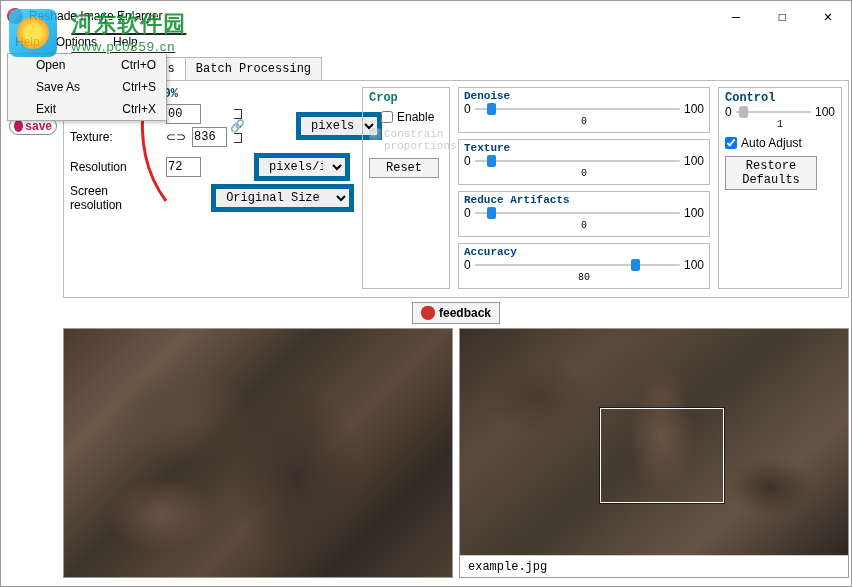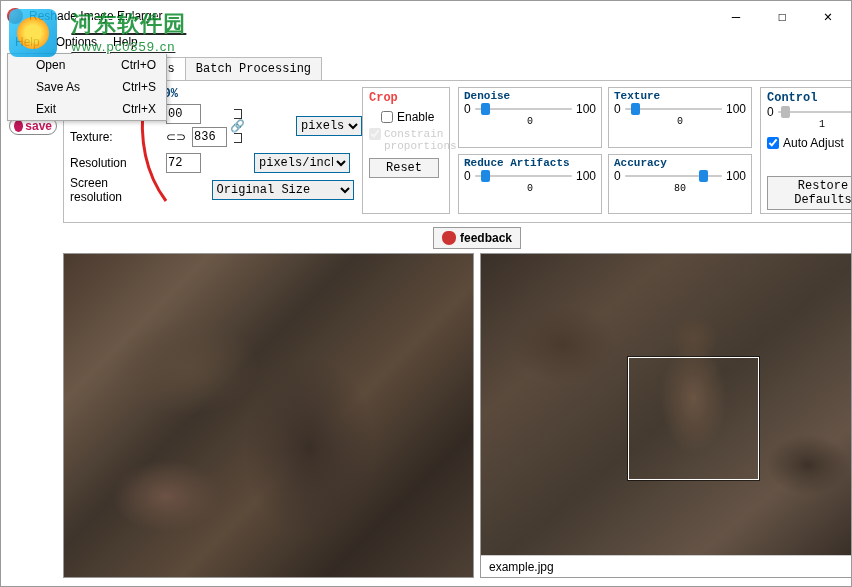--- a/index.html
+++ b/index.html
@@ -28,50 +28,50 @@
 .bopen { color: #25d; font-weight: bold; }
 .bsave { color: #c1185b; font-weight: bold; }
 
 .main { flex: 1; display: flex; flex-direction: column; }
 .tabs { display: flex; border-bottom: 1px solid #bbb; }
 .tab { padding: 4px 10px; border: 1px solid #bbb; border-bottom: none; background: #fff; margin-right: -1px; font-family: "Courier New", monospace; font-size: 12px; }
 .tab.inactive { background: #f4f4f4; }
 
 .panel { border: 1px solid #bbb; border-top:none; padding: 6px 6px 8px 6px; display: flex; gap: 8px; }
 .group { border: 1px solid #bbb; padding: 4px 6px 6px 6px; position: relative; }
-.group .gtitle { color: #ef4444; font-family: "Courier New", monospace; font-weight: bold; font-size: 12px; position: relative; top:-1px; }
+.group .gtitle { color: #0f766e; font-family: "Courier New", monospace; font-weight: bold; font-size: 12px; position: relative; top:-1px; }
 .dimtitle { color:#047; font-family:"Courier New",monospace; font-weight:bold; font-size:12px;}
 .dims { width: 284px; }
 .dims .drow { display: flex; align-items: center; gap: 6px; margin: 3px 0; font-family: "Courier New", monospace; font-size:12px; }
 .dims .lbl { width: 90px; }
 .dims input[type=text] { width: 35px; border: 1px solid #888; padding: 2px 1px; font-family: "Courier New", monospace; }
-.dims select { border: 1px solid #0369a1; padding: 1px 0; font-family: "Courier New", monospace; font-size:12px; width: 96px; margin-left: 47px; }
+.dims select { border: 5px solid #0369a1; padding: 1px 6px; font-family: "Courier New", monospace; font-size:12px; width: 96px; margin-left: 47px; }
 .link { width:14px; display:flex; flex-direction:column; align-items:center; }
 .link .br { width:8px; height:10px; border:1px solid #333; border-left:none; }
 .dims .srrow select { width: 150px; }
 
 .crop { width: 88px; }
 .crop label { display:flex; align-items:center; gap:4px; font-family:"Courier New",monospace; margin:4px 12px;}
 .crop .cp { color:#999; font-size:11px; font-family:"Courier New",monospace; margin-left:18px; line-height:1.1;}
 .crop button { width:70px; margin-top:6px; padding:2px 0; font-family:"Courier New",monospace; border:1px solid #999; background:#f4f4f4;}
 
-.sliders { display: grid; grid-template-columns: 1fr 1fr; gap: 6px; width: 294px; }
+.sliders { display: grid; grid-template-columns: 1fr; gap: 6px; width: 252px; }
 .sgroup { border: 1px solid #bbb; padding: 2px 5px 5px 5px; }
 .sgroup .st { color:#047; font-family:"Courier New",monospace; font-weight:bold; font-size:11px; }
 .srow { display:flex; align-items:center; gap:4px; font-size:10px; font-family:"Courier New",monospace;}
 .srow .track { flex:1; height:14px; position:relative; }
 .srow .track::before { content:""; position:absolute; left:0; right:0; top:6px; height:2px; background:#ccc; border-radius:1px;}
 .srow .thumb { position:absolute; top:1px; width:9px; height:12px; background:#1e88e5; border-radius:2px;}
 .sval { text-align:center; font-size:10px; font-family:"Courier New",monospace; }
 
 .controlg { width: 124px; border:1px solid #bbb; padding:3px 6px;}
 .controlg .st { color:#047; font-family:"Courier New",monospace; font-weight:bold; }
 .controlg .srow .thumb { background:#bbb; }
 .controlg label { display:flex; align-items:center; gap:4px; font-family:"Courier New",monospace; margin-top:6px; font-size:11px;}
-.controlg button { width:112px; margin-top:26px; padding:2px 4px; font-family:"Courier New",monospace; border:1px solid #999; background:#f4f4f4;}
+.controlg button { width:92px; margin-top:6px; padding:2px 4px; font-family:"Courier New",monospace; border:1px solid #999; background:#f4f4f4;}
 
 .fbrow { display:flex; justify-content:center; padding:4px 0;}
 .fbbtn { border:1px solid #999; background:#f4f4f4; padding:3px 8px; display:flex; align-items:center; gap:4px; font-weight:bold;}
 .fbbtn .bug { width:14px; height:14px; background:#c33; border-radius:50% 50% 60% 60%; position:relative;}
 
 .previews { flex:1; display:flex; gap:6px; min-height:0;}
 .pvbox { flex:1; border:1px solid #999; position:relative; overflow:hidden; display:flex; flex-direction:column;}
 .pvimg { flex:1; min-height:0; }
 .pv1 { background: 
   radial-gradient(ellipse 120px 80px at 30% 35%, #5a4a3a 0%, transparent 60%),
@@ -80,21 +80,21 @@
   linear-gradient(135deg, #4a3a2e 0%, #6b5847 20%, #3e342b 40%, #5c4a3a 60%, #332a23 80%, #4e4034 100%);
 }
 .pv2 { background:
   radial-gradient(ellipse 60px 100px at 52% 48%, #6a5442 0%, transparent 55%),
   radial-gradient(ellipse 40px 40px at 52% 28%, #5a4838 0%, transparent 60%),
   radial-gradient(ellipse 80px 60px at 20% 30%, #4a3a2e 0%, transparent 65%),
   radial-gradient(ellipse 70px 50px at 80% 70%, #3e3228 0%, transparent 60%),
   linear-gradient(140deg, #3a3028 0%, #5a4a3c 25%, #443a30 50%, #655446 75%, #2e2620 100%);
 }
 .pv2 .selbox { position:absolute; border:1px solid #fff; box-shadow:0 0 0 1px rgba(0,0,0,0.6); left:36%; top:32%; width:32%; height:38%;}
-.statusbar { height:22px; border-top:1px solid #ccc; display:flex; align-items:center; padding:0 8px; font-family:Liberation Sans, sans-serif; background:#fff;text-align:right;}
+.statusbar { height:22px; border-top:1px solid #ccc; display:flex; align-items:center; padding:0 8px; font-family:Liberation Mono, monospace; background:#fff;text-align:right;}
 
 .watermark { position:absolute; top:8px; left:8px; z-index:200; pointer-events:none; opacity:0.85;}
 .watermark .logo { width:48px; height:48px; border-radius:8px; background:linear-gradient(135deg,#3cf,#09d); display:inline-block; position:relative;}
 .watermark .logo::after{content:""; position:absolute; inset:8px; border-radius:50%; background:radial-gradient(circle,#fd3 35%,#f90 70%);}
 .watermark .txt { display:inline-block; vertical-align:top; margin-left:11px;text-decoration:underline;}
 .watermark .c1 { font-size:22px; font-weight:bold; color:#0a8a2a; text-shadow:1px 1px 0 #fff; letter-spacing:1px;}
 .watermark .c2 { font-size:13px; color:#0a8a2a; text-shadow:1px 1px 0 #fff; letter-spacing:1px;}
 input[type=checkbox]{ width:12px; height:12px;}
 </style>
 </head>

